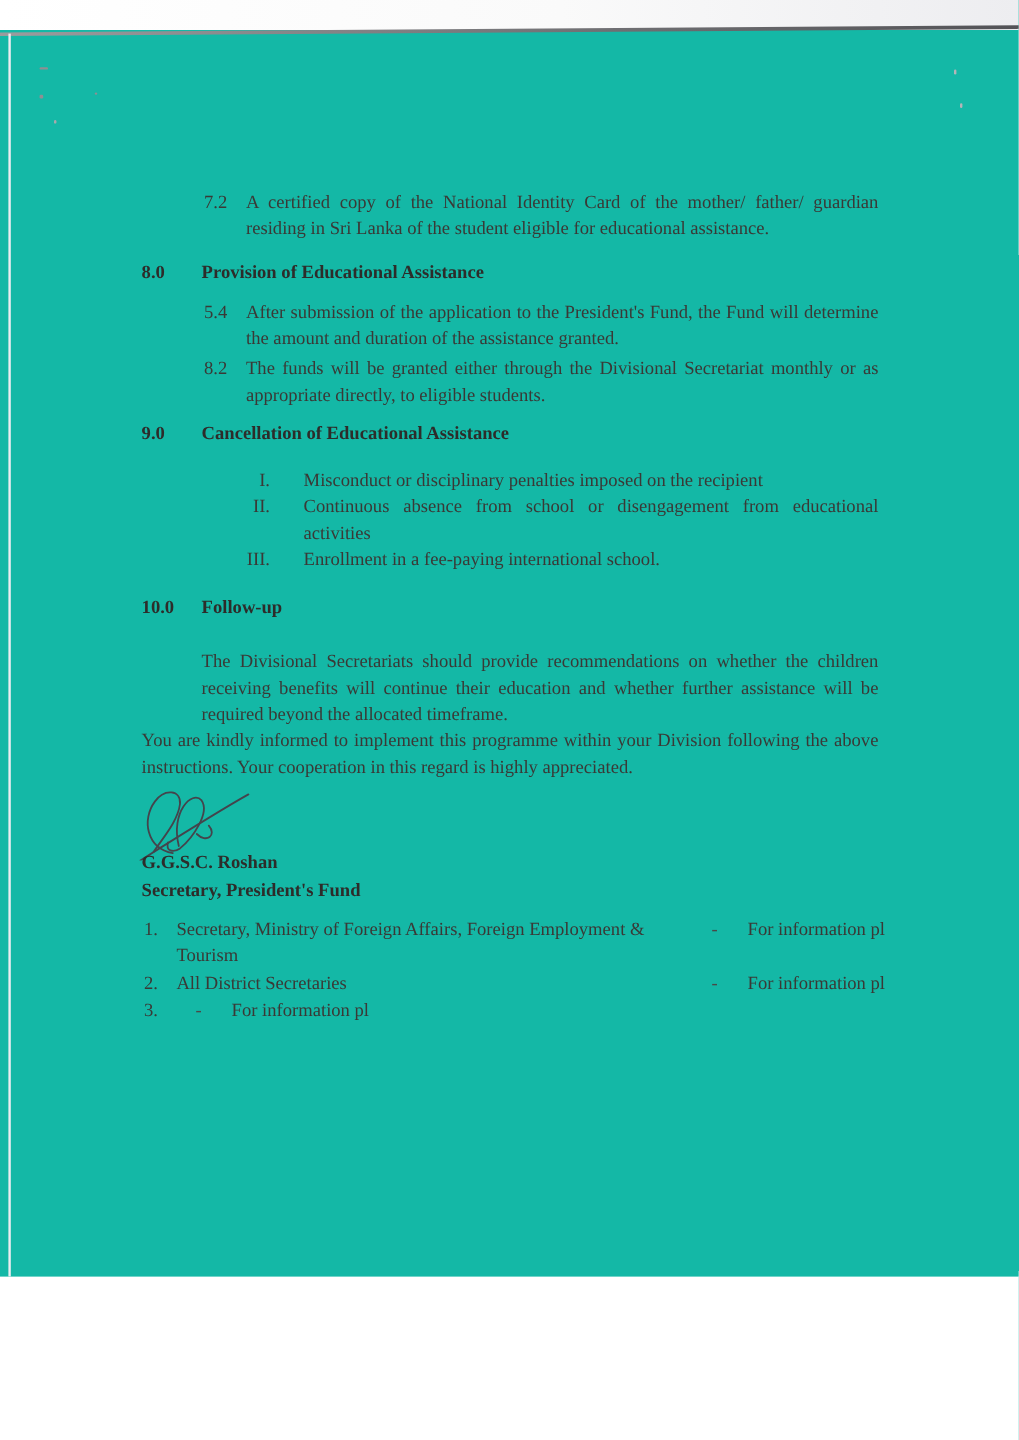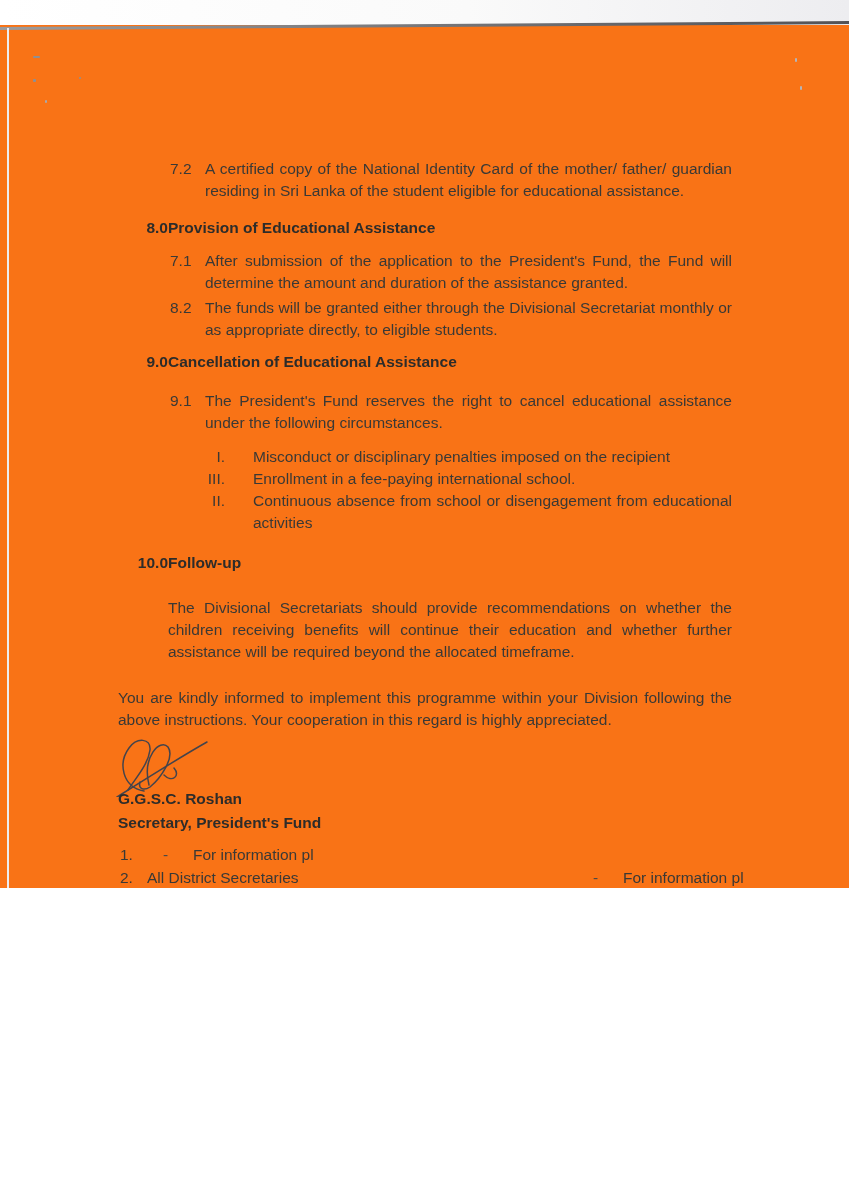--- a/index.html
+++ b/index.html
@@ -1,21 +1,21 @@
 <!DOCTYPE html>
 <html><head>
 <meta charset="utf-8">
 <style>
   html,body{margin:0;padding:0;background:#ffffff;}
   .page{
     position:relative;
-    width:849px;height:888px;
-    background:#f97316;
+    width:849px;height:1064px;
+    background:#14b8a6;
     overflow:hidden;
-    font-family:Liberation Sans, sans-serif;
+    font-family:Liberation Serif, serif;
     color:#3a3936;
   }
   
   .top-strip{position:absolute;top:0;left:0;right:0;height:25px;
     background:linear-gradient(to right,#ffffff 0%,#fafafa 55%,#ededf0 100%);}
   .top-line{position:absolute;top:24px;left:-8px;width:872px;height:2.5px;
     background:linear-gradient(to right,#9c9c9e,#515155);transform:rotate(-0.4deg);}
   .left-line{position:absolute;top:28px;bottom:0;left:7px;width:1.5px;background:#ededf1;}
   .speck{position:absolute;background:#8f8f92;border-radius:1px;}
   .sp1{left:33px;top:56px;width:7px;height:1.5px;}
@@ -29,32 +29,32 @@
   .content{position:absolute;left:118px;top:158px;width:614px;
     font-size:15.5px;line-height:22px;}
 
   .sub-item{display:flex;margin-left:52px;}
   .sub-item .num{flex:0 0 35px;}
   .sub-item .txt{flex:1;text-align:justify;}
   .clause72{margin-bottom:15px;}
   .gap3{margin-bottom:3px;}
 
   .section-heading{display:flex;font-weight:bold;color:#2d2c2a;}
-  .section-heading .hnum{flex:0 0 50px;text-align:right;}
+  .section-heading .hnum{flex:0 0 50px;}
   .h8{margin-bottom:11px;}
   .h9{margin-top:10px;margin-bottom:17px;}
   .h10{margin-top:18px;}
 
   .roman-list{margin-top:12px;margin-left:60px;}
   .roman-item{display:flex;}
   .roman-item .rnum{flex:0 0 47px;text-align:right;}
   .roman-item .rtxt{flex:1;margin-left:28px;text-align:justify;}
 
   .followup-body{margin-left:50px;margin-top:23px;text-align:justify;}
-  .closing{margin-top:24px;text-align:justify;}
+  .closing{text-align:justify;}
 
   .signature-wrap{margin-top:4px;height:60px;}
   .sig-svg{display:block;margin-left:-4px;}
 
   .sig-name{margin-top:-7px;font-weight:bold;color:#2d2c2a;}
   .sig-title{font-weight:bold;color:#2d2c2a;text-align:justify;}
   .sig-title2{margin-top:2px;font-weight:bold;color:#2d2c2a;}
 
   .copies-label{margin-top:17px;}
   .copies-list{margin-top:10px;}
@@ -85,48 +85,44 @@
     <div class="sub-item clause72">
       <span class="num">7.2</span>
       <div class="txt">A certified copy of the National Identity Card of the mother/ father/ guardian residing in Sri Lanka of the student eligible for educational assistance.</div>
     </div>
 
     <div class="section-heading h8">
       <span class="hnum">8.0</span>
       <span class="htitle">Provision of Educational Assistance</span>
     </div>
     <div class="sub-item gap3">
-      <span class="num">7.1</span>
+      <span class="num">5.4</span>
       <div class="txt">After submission of the application to the President's Fund, the Fund will determine the amount and duration of the assistance granted.</div>
     </div>
     <div class="sub-item gap3">
       <span class="num">8.2</span>
       <div class="txt">The funds will be granted either through the Divisional Secretariat monthly or as appropriate directly, to eligible students.</div>
     </div>
 
     <div class="section-heading h9">
       <span class="hnum">9.0</span>
       <span class="htitle">Cancellation of Educational Assistance</span>
     </div>
-    <div class="sub-item">
-      <span class="num">9.1</span>
-      <div class="txt">The President's Fund reserves the right to cancel educational assistance under the following circumstances.</div>
-    </div>
     <div class="roman-list">
       <div class="roman-item">
         <span class="rnum">I.</span>
         <div class="rtxt">Misconduct or disciplinary penalties imposed on the recipient</div>
       </div>
       <div class="roman-item">
+        <span class="rnum">II.</span>
+        <div class="rtxt">Continuous absence from school or disengagement from educational activities</div>
+      </div>
+      <div class="roman-item">
         <span class="rnum">III.</span>
         <div class="rtxt">Enrollment in a fee-paying international school.</div>
-      </div>
-      <div class="roman-item">
-        <span class="rnum">II.</span>
-        <div class="rtxt">Continuous absence from school or disengagement from educational activities</div>
       </div>
     </div>
 
     <div class="section-heading h10">
       <span class="hnum">10.0</span>
       <span class="htitle">Follow-up</span>
     </div>
     <div class="followup-body">The Divisional Secretariats should provide recommendations on whether the children receiving benefits will continue their education and whether further assistance will be required beyond the allocated timeframe.</div>
 
     <div class="closing">You are kindly informed to implement this programme within your Division following the above instructions. Your cooperation in this regard is highly appreciated.</div>
@@ -140,20 +136,21 @@
           <path d="M 3,62 C 30,45 68,21 93,7"></path>
         </g>
       </svg>
     </div>
     <div class="sig-name">G.G.S.C. Roshan</div>
     <div class="sig-title2">Secretary, President's Fund</div>
 
     <div class="copies-list">
       <div class="copy-row">
         <span class="cnum">1.</span>
+        <div class="ctext">Secretary, Ministry of Foreign Affairs, Foreign Employment &amp; Tourism</div>
         <span class="cdash">-</span>
         <span class="cnote">For information pl</span>
       </div>
       <div class="copy-row">
         <span class="cnum">2.</span>
         <div class="ctext">All District Secretaries</div>
         <span class="cdash">-</span>
         <span class="cnote">For information pl</span>
       </div>
       <div class="copy-row">

